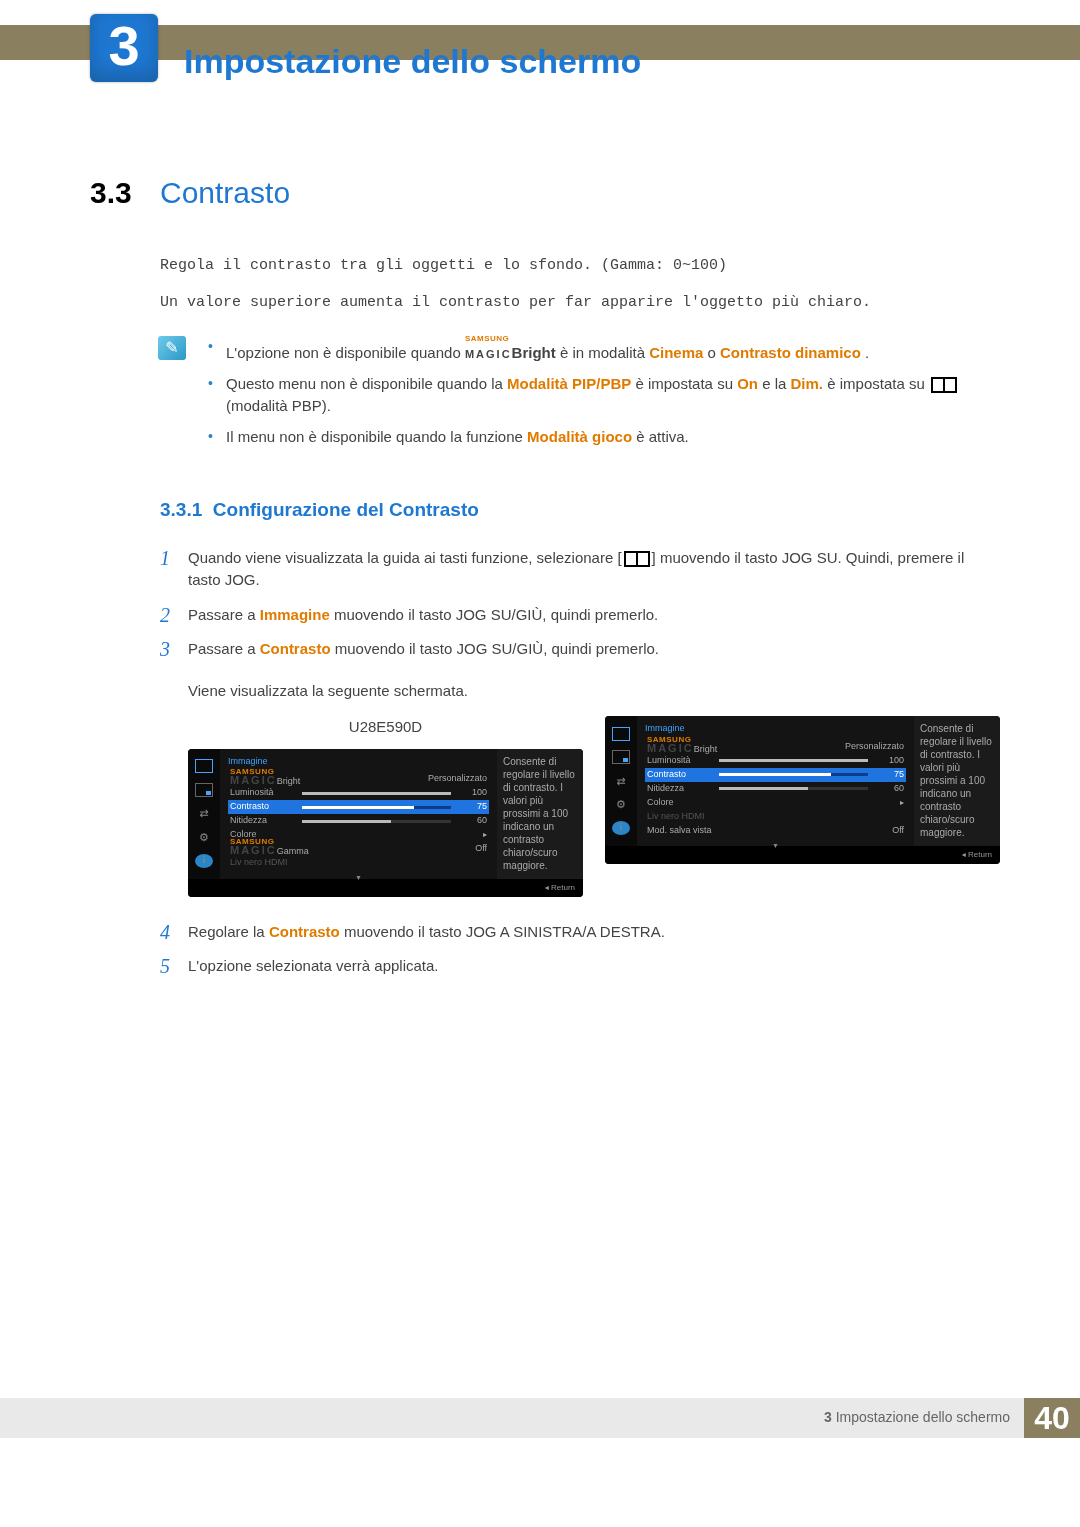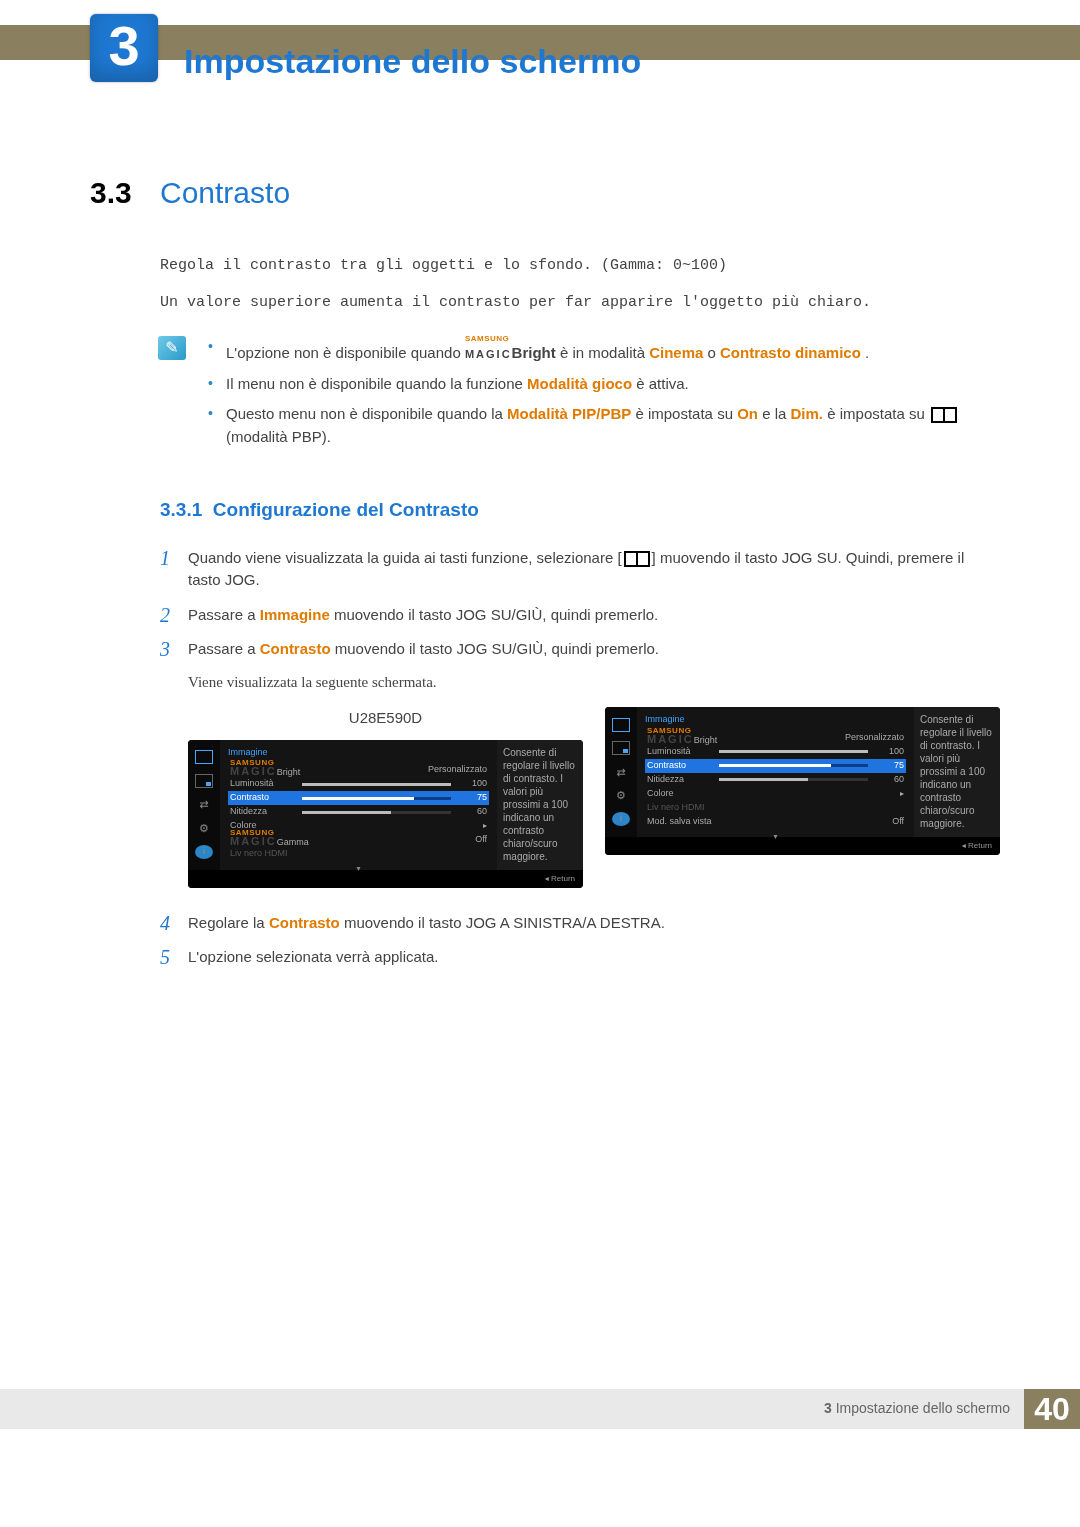--- a/index.html
+++ b/index.html
@@ -163,35 +163,35 @@
           <span class="magic-sup">SAMSUNG</span>
           <span class="magic-main">MAGIC</span>
         </span><b>Bright</b>
         <span> è in modalità </span>
         <span class="hl-orange">Cinema</span>
         <span> o </span>
         <span class="hl-orange">Contrasto dinamico</span>
         <span>.</span>
       </li>
       <li>
-        <span>Il menu non è disponibile quando la funzione </span>
-        <span class="hl-orange">Modalità gioco</span>
-        <span> è attiva.</span>
-      </li>
-      <li>
         <span>Questo menu non è disponibile quando la </span>
         <span class="hl-orange">Modalità PIP/PBP</span>
         <span> è impostata su </span>
         <span class="hl-orange">On</span>
         <span> e la </span>
         <span class="hl-orange">Dim.</span>
         <span> è impostata su </span>
         <span class="pbp-icon"></span>
         <span> (modalità PBP).</span>
       </li>
+      <li>
+        <span>Il menu non è disponibile quando la funzione </span>
+        <span class="hl-orange">Modalità gioco</span>
+        <span> è attiva.</span>
+      </li>
     </ul>
   </div>
 
   <div class="subsection-title">
     <span>3.3.1</span>&nbsp;&nbsp;<span>Configurazione del Contrasto</span>
   </div>
 
   <ol class="steps">
     <li>
       <span class="step-num">1</span>
@@ -202,21 +202,21 @@
     <li>
       <span class="step-num">2</span>
       <span class="step-body">
         <span>Passare a </span><span class="hl-orange">Immagine</span><span> muovendo il tasto JOG SU/GIÙ, quindi premerlo.</span>
       </span>
     </li>
     <li>
       <span class="step-num">3</span>
       <span class="step-body">
         <span>Passare a </span><span class="hl-orange">Contrasto</span><span> muovendo il tasto JOG SU/GIÙ, quindi premerlo.</span>
-        <div style="margin-top:10px;font-family:Liberation Serif, serif;">Viene visualizzata la seguente schermata.</div>
+        <div style="margin-top:19px;">Viene visualizzata la seguente schermata.</div>
 
         <div class="osd-row">
 
           <div class="osd-col">
             <div class="osd-label">U28E590D</div>
             <div class="osd">
               <div class="osd-body">
                 <div class="osd-side">
                   <span class="si-monitor"></span>
                   <span class="si-pip"></span>

